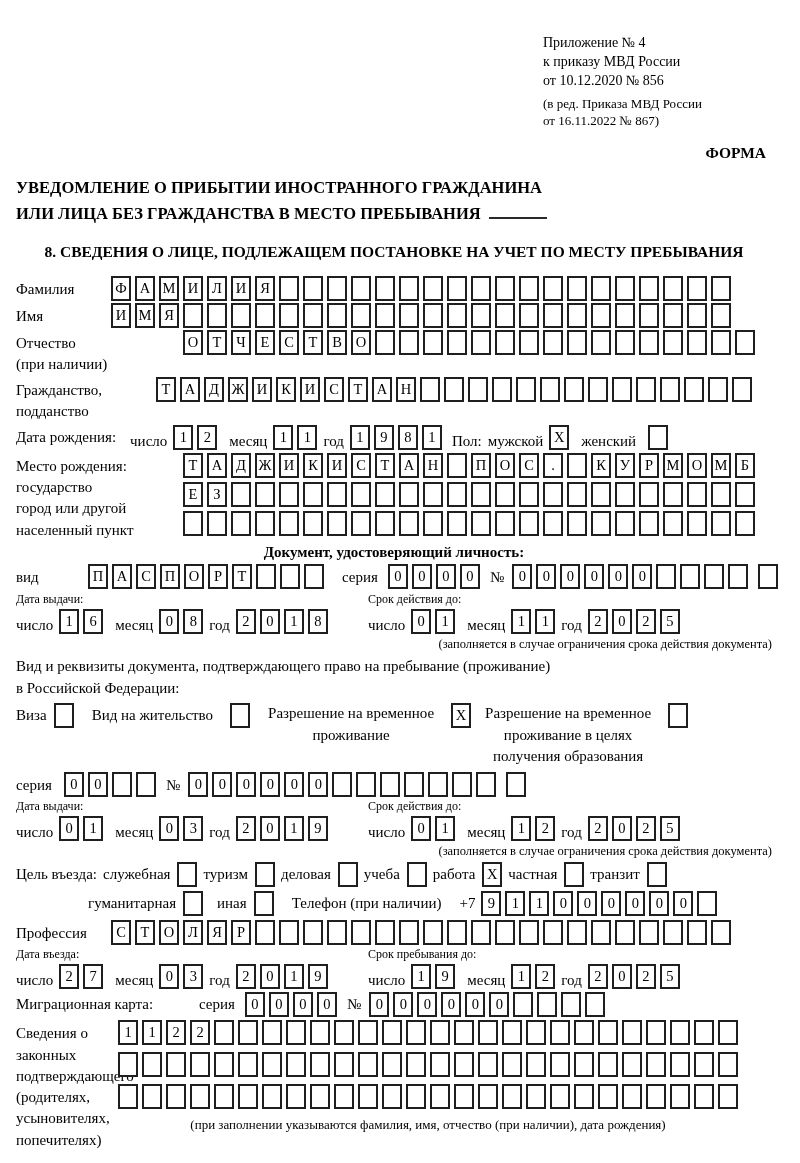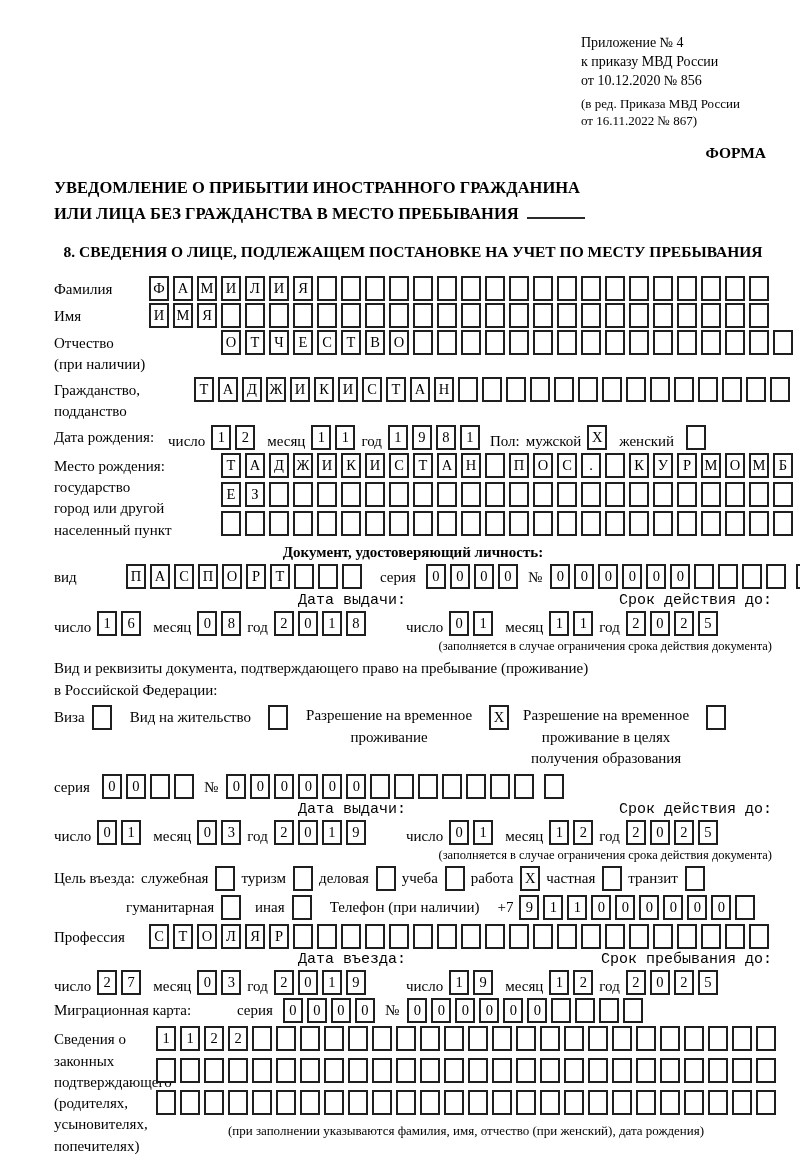--- a/index.html
+++ b/index.html
@@ -1,40 +1,40 @@
 <!DOCTYPE html>
 <html><head>
 <meta charset="utf-8">
 <style>
   html,body{margin:0;padding:0;background:#fff;}
   body{width:800px;height:1163px;overflow:hidden;color:#000;
        font-family:"Liberation Serif","DejaVu Serif",serif;}
   .page{position:relative;width:800px;height:828px;box-sizing:border-box;
-        padding:34px 28px 0 54px;}
+        padding:34px 28px 0 16px;}
   
   .hdr{margin-left:527px;font-size:14px;line-height:1.35;}
   .hdr-note{margin-left:527px;font-size:13px;line-height:1.3;margin-top:5px;}
   .forma{text-align:right;padding-right:6px;font-weight:bold;font-size:15.5px;margin-top:15px;}
   .title{font-weight:bold;font-size:16.5px;margin-top:13px;line-height:1.55;}
   .blank{display:inline-block;width:58px;border-bottom:2px solid #2a2a2a;height:0.9em;margin-left:8px;}
   .sec1{text-align:center;font-weight:bold;font-size:15.5px;margin-top:16px;margin-bottom:15px;white-space:nowrap;}
   
   .frow{display:flex;align-items:flex-start;margin-bottom:2px;}
   .lbl{font-size:15px;line-height:1.42;flex:none;padding-top:3px;}
   .boxes{display:flex;gap:4px;flex:none;flex-wrap:nowrap;}
   .boxcol{display:flex;flex-direction:column;gap:4px;}
   .box{width:16px;height:21px;border:2px solid #1f1f1f;display:flex;align-items:center;
        justify-content:center;font-size:14.5px;flex:none;background:#fff;}
   .w95{width:95px}.w140{width:140px}.w167{width:167px}.w72{width:72px}.w102{width:102px}.w165{width:165px}
   .sect-title{text-align:center;font-weight:bold;font-size:15px;margin:3px 0 3px 0;}
   .dg{display:flex;align-items:flex-end;gap:6px;font-size:15px;}
   .cols{display:flex;margin-bottom:3px;}
   .colL{width:352px;flex:none;}
   .colR{flex:1;}
-  .col-head{font-size:15px;text-align:right;margin-bottom:2px;font-family:Liberation Mono, monospace;}
+  .col-head{font-size:12px;text-align:left;margin-bottom:2px;}
   .note{font-size:12.5px;text-align:right;margin-top:3px;}
   .intro{font-size:15px;line-height:1.5;}
   .opt{display:flex;align-items:center;gap:7px;font-size:15px;}
   .optml{display:flex;align-items:flex-start;gap:17px;}
   .optml .ml{text-align:center;font-size:15px;line-height:1.45;}
   .gap6{margin-left:6px}.gap10{margin-left:10px}.gap14{margin-left:14px}.gap18{margin-left:18px}
   .rep-note{font-size:13px;margin-top:8px;text-align:center;}
 </style>
 </head>
 <body>
@@ -785,17 +785,17 @@
             <span class="box"></span>
             <span class="box"></span>
             <span class="box"></span>
             <span class="box"></span>
             <span class="box"></span>
             <span class="box"></span>
             <span class="box"></span>
             <span class="box"></span>
           </span>
       </span>
-      <span class="rep-note">(при заполнении указываются фамилия, имя, отчество (при женский), дата рождения)</span>
+      <span class="rep-note">(при заполнении указываются фамилия, имя, отчество (при наличии), дата рождения)</span>
     </span>
   </div>
 
 </div>
 
 </body></html>

